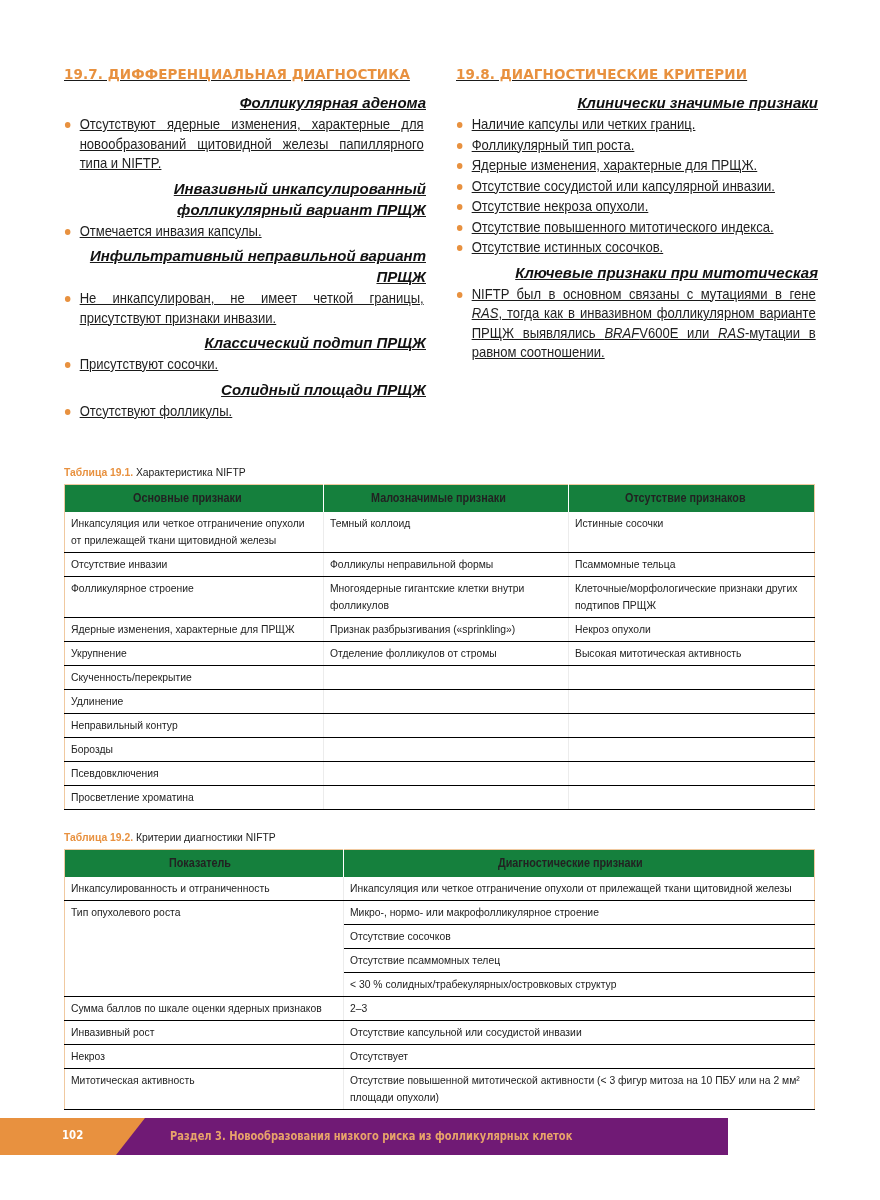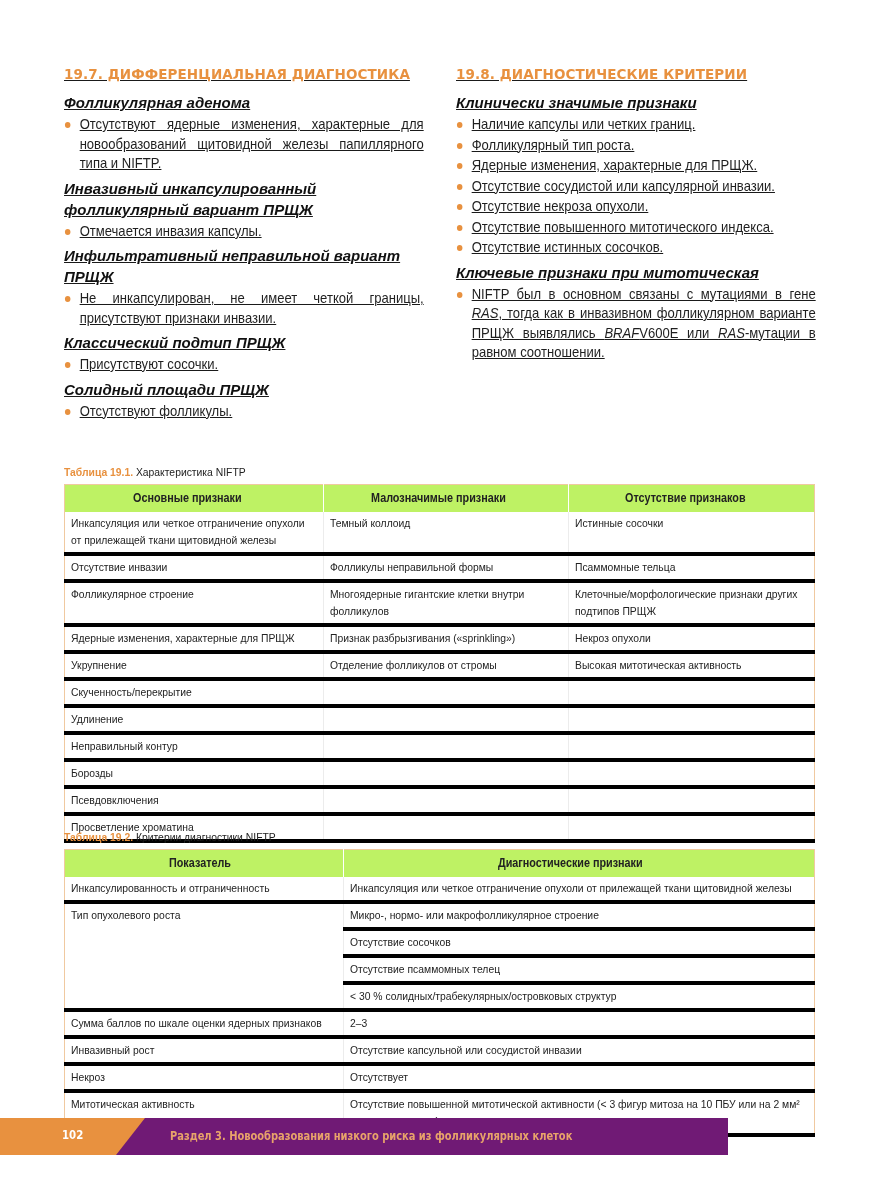--- a/index.html
+++ b/index.html
@@ -11,21 +11,21 @@
   .col-right { left: 456px; width: 362px; }
 
   .sec-title {
     font-family: "DejaVu Sans", sans-serif;
     font-weight: bold; font-size: 13.5px; color: #e8913f;
     letter-spacing: 0.1px; margin-bottom: 10px; white-space: nowrap;
   }
   .sub-h {
     font-family: "Liberation Sans", sans-serif;
     font-weight: bold; font-style: italic; font-size: 15px;
-    line-height: 21px; color: #111; margin-top: 3px; margin-bottom: 2px;
+    line-height: 21px; color: #111; margin-top: 3px; margin-bottom: 2px; text-align: right;
   }
   ul.bul { list-style: none; }
   ul.bul li {
     position: relative; padding-left: 17px;
     font-size: 14.2px; line-height: 19.5px; color: #1f1f1f;
     text-align: justify; margin-bottom: 1px;
     transform: scaleX(0.92); transform-origin: left top; width: 108%;
   }
   ul.bul li::before {
     content: ""; position: absolute; left: 1px; top: 7px;
@@ -39,26 +39,26 @@
     transform: scaleX(0.9); transform-origin: left; white-space: nowrap;
   }
   .tcap b { color: #e8913f; }
 
   table.t {
     position: absolute; left: 64px; width: 751px;
     border-collapse: collapse; border: 1.5px solid #f0c9a0;
     font-size: 11.5px; color: #222;
   }
   table.t th {
-    background: #bef264; font-weight: bold; height: 27px;
+    background: #15803d; font-weight: bold; height: 27px;
     text-align: center; border-right: 1px solid #fff; font-size: 12px;
   }
   table.t td {
     vertical-align: top; padding: 3px 6px 3px 6px; line-height: 17px;
-    border-bottom: 4px solid #000000; border-right: 1px solid #ececec;
+    border-bottom: 1px solid #000000; border-right: 1px solid #ececec;
   }
   table.t th:last-child, table.t td:last-child { border-right: none; }
   .sq { display: inline-block; transform: scaleX(0.9); transform-origin: left; white-space: nowrap; }
   .sqw { display: inline-block; transform: scaleX(0.9); transform-origin: left; width: 111%; }
 
   #t1 { top: 484px; }
   #t2 { top: 849px; }
   #t1 td { height: 22px; }
   #t2 td { height: 22px; }
 

